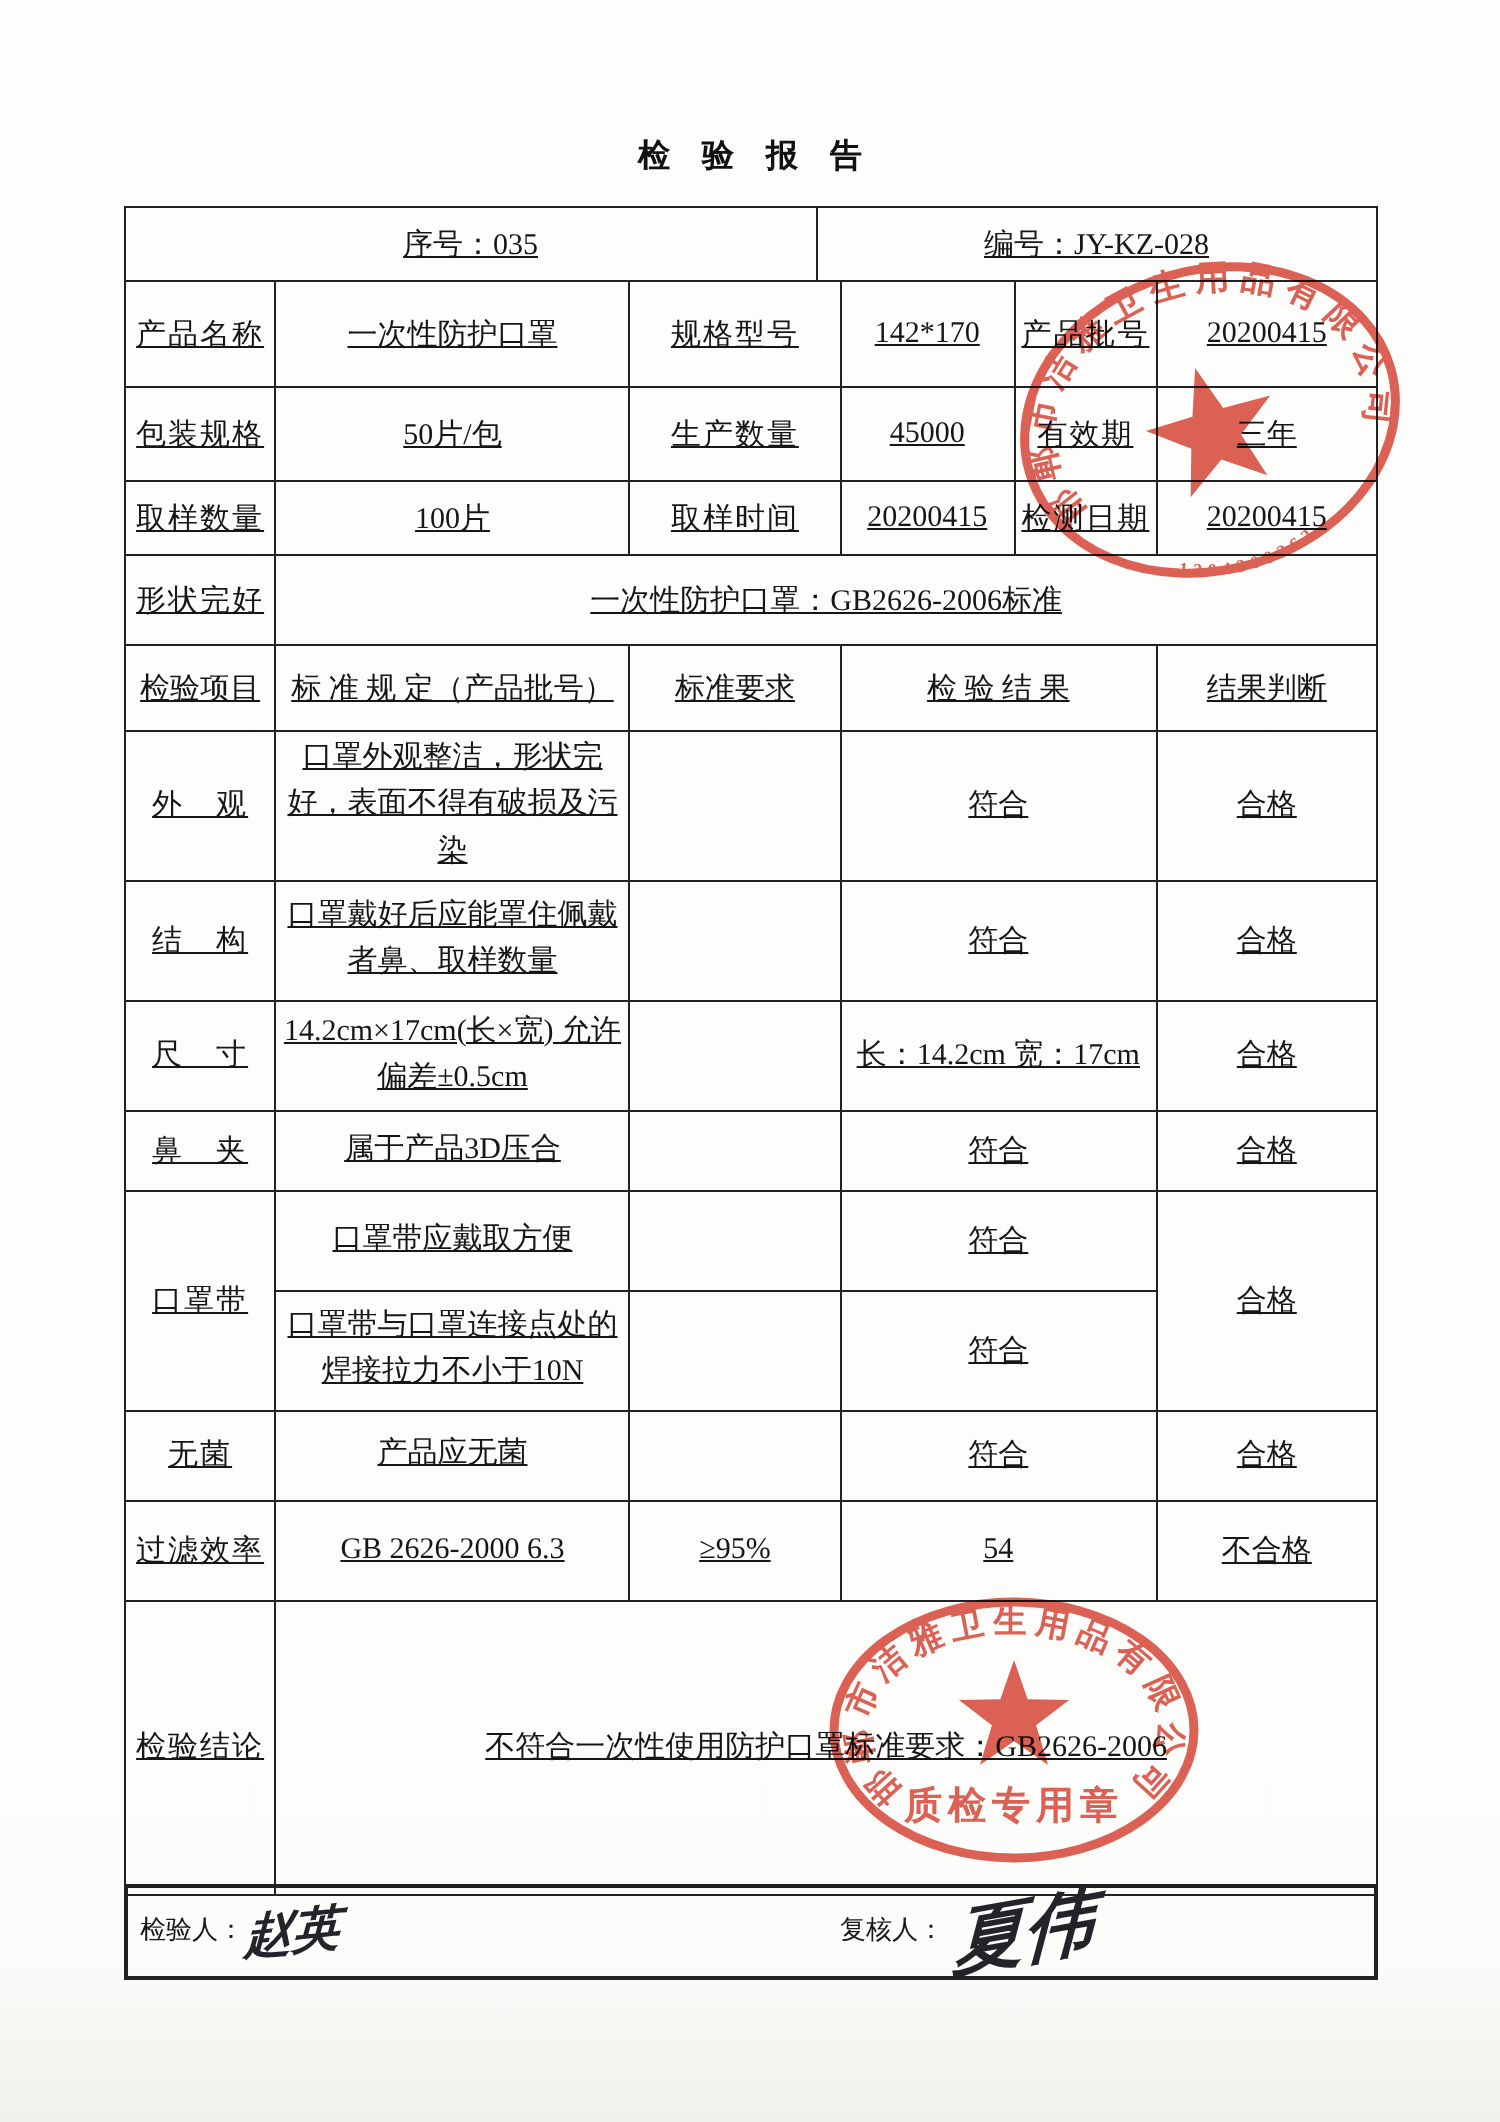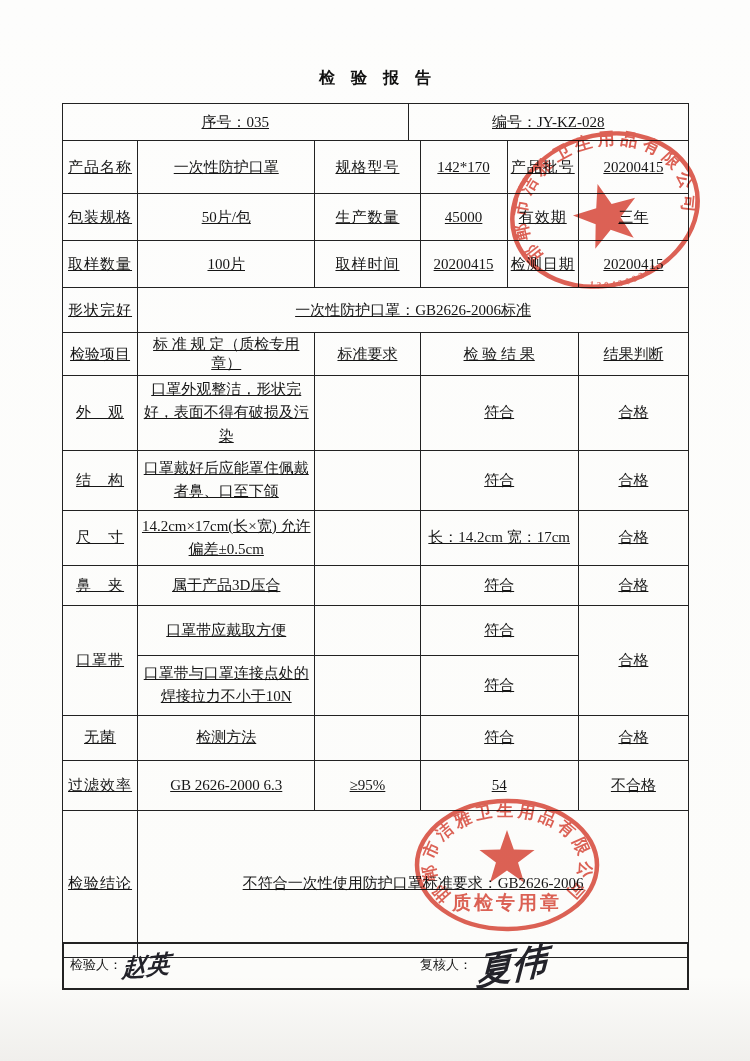--- a/index.html
+++ b/index.html
@@ -69,49 +69,49 @@
       <td>20200415</td>
     </tr>
     <tr style="height:47px">
       <td class="lab">包装规格</td>
       <td>50片/包</td>
       <td colspan="2" class="lab">生产数量</td>
       <td>45000</td>
       <td class="lab">有效期</td>
       <td>三年</td>
     </tr>
-    <tr style="height:47px">
+    <tr style="height:37px">
       <td class="lab">取样数量</td>
       <td>100片</td>
       <td colspan="2" class="lab">取样时间</td>
       <td>20200415</td>
       <td class="lab">检测日期</td>
       <td>20200415</td>
     </tr>
     <tr style="height:45px">
       <td class="lab">形状完好</td>
       <td colspan="6">一次性防护口罩：GB2626-2006标准</td>
     </tr>
     <tr style="height:43px">
       <td class="hdr">检验项目</td>
-      <td class="hdr">标 准 规 定（质检专用章）</td>
+      <td class="hdr">标 准 规 定（产品批号）</td>
       <td colspan="2" class="hdr">标准要求</td>
       <td colspan="2" class="hdr">检 验 结 果</td>
       <td class="hdr">结果判断</td>
     </tr>
     <tr style="height:55px">
       <td class="lab">外　观</td>
       <td class="std">口罩外观整洁，形状完好，表面不得有破损及污染</td>
       <td colspan="2"></td>
       <td colspan="2">符合</td>
       <td>合格</td>
     </tr>
     <tr style="height:60px">
       <td class="lab">结　构</td>
-      <td class="std">口罩戴好后应能罩住佩戴者鼻、口至下颌</td>
+      <td class="std">口罩戴好后应能罩住佩戴者鼻、取样数量</td>
       <td colspan="2"></td>
       <td colspan="2">符合</td>
       <td>合格</td>
     </tr>
     <tr style="height:55px">
       <td class="lab">尺　寸</td>
       <td class="std">14.2cm×17cm(长×宽) 允许偏差±0.5cm</td>
       <td colspan="2"></td>
       <td colspan="2">长：14.2cm 宽：17cm</td>
       <td>合格</td>
@@ -130,21 +130,21 @@
       <td colspan="2">符合</td>
       <td rowspan="2">合格</td>
     </tr>
     <tr style="height:60px">
       <td class="std">口罩带与口罩连接点处的焊接拉力不小于10N</td>
       <td colspan="2"></td>
       <td colspan="2">符合</td>
     </tr>
     <tr style="height:45px">
       <td class="lab">无菌</td>
-      <td class="std">检测方法</td>
+      <td class="std">产品应无菌</td>
       <td colspan="2"></td>
       <td colspan="2">符合</td>
       <td>合格</td>
     </tr>
     <tr style="height:50px">
       <td class="lab">过滤效率</td>
       <td class="std">GB 2626-2000 6.3</td>
       <td colspan="2">≥95%</td>
       <td colspan="2">54</td>
       <td>不合格</td>

